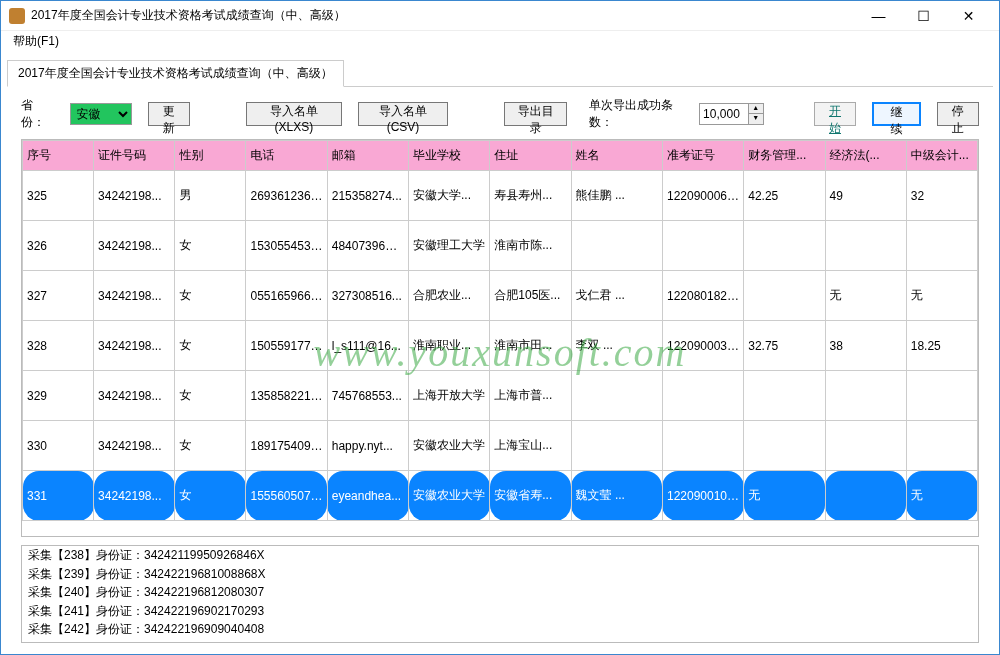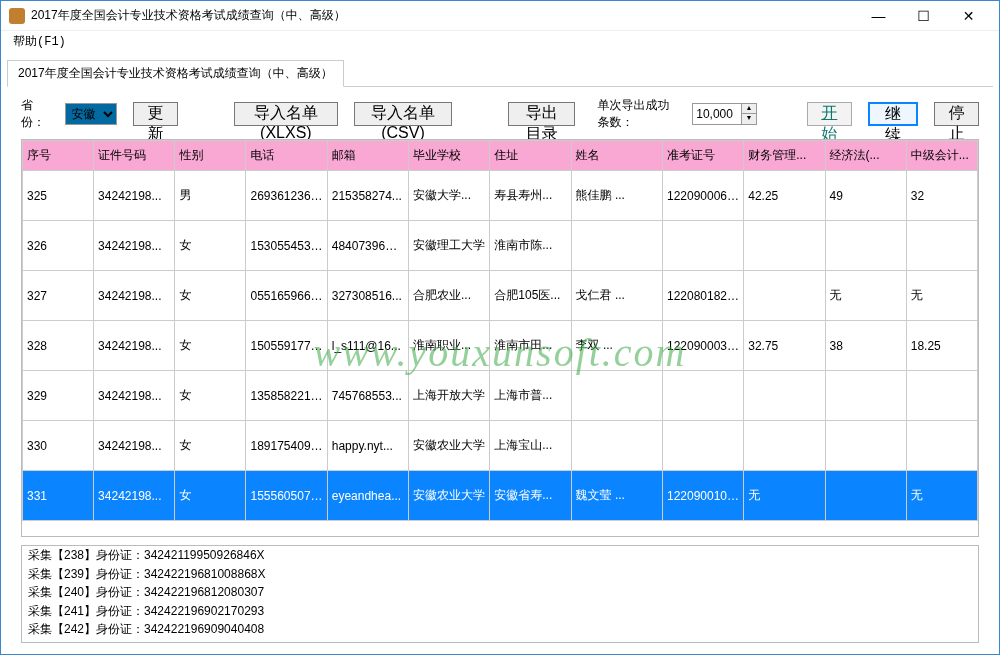--- a/index.html
+++ b/index.html
@@ -4,40 +4,40 @@
 <style>
 * { box-sizing: border-box; font-family: "Microsoft YaHei", "SimSun", Arial, sans-serif; }
 body { margin: 0; background: #fff; font-size: 12px; color: #000; }
 .window { width: 1000px; height: 655px; border: 1px solid #3a87cf; position: relative; background: #fff; }
 .titlebar { height: 30px; background: #fff; display: flex; align-items: center; padding: 0 8px; border-bottom: 1px solid #eee; }
 .app-icon { width: 16px; height: 16px; background: #c08030; border-radius: 3px; margin-right: 6px; display:inline-block; }
 .title-text { flex: 1; font-size: 12px; }
 .win-controls { display: flex; }
 .win-btn { width: 45px; height: 28px; display: flex; align-items: center; justify-content: center; cursor: default; font-size: 14px; }
 .menubar { height: 22px; padding: 2px 8px; font-size: 12px; background: #fff; }
-.menu-item { padding: 2px 4px; font-family: Liberation Mono, monospace; }
+.menu-item { padding: 2px 4px; }
 .tabstrip { margin: 6px 6px 0 6px; border-bottom: 1px solid #ccc; }
 .tab { display: inline-block; padding: 4px 10px; border: 1px solid #ccc; border-bottom: 1px solid #fff; background: #fff; font-size: 12px; position: relative; top: 1px; }
 .toolbar { padding: 10px 20px 8px 20px; display: flex; align-items: center; gap: 16px; font-size: 12px; }
 .toolbar label { margin-right: 2px; }
-.select { height: 22px; border: 1px solid #999; background: #0369a1; width: 72px; font-size: 12px; padding: 0 2px; }
-.btn { height: 24px; padding: 0 10px; border: 1px solid #777; background: #efefef; font-size: 16px; cursor: default; }
+.select { height: 22px; border: 1px solid #999; background: #22c55e; width: 72px; font-size: 12px; padding: 0 2px; }
+.btn { height: 24px; padding: 0 10px; border: 1px solid #777; background: #efefef; font-size: 12px; cursor: default; }
 .btn:disabled { color: #0f766e; border-color: #aaa; background: #f3f3f3; text-decoration: underline; }
 .btn.highlight { border: 2px solid #0a84ff; background: #eef6ff; padding: 0 12px; }
 .spin-wrap { display: inline-flex; align-items: center; border: 1px solid #999; height: 22px; }
 .spin-input { width: 48px; height: 20px; border: none; text-align: right; padding-right: 8px; font-size: 12px; }
 .spin-btns { display: flex; flex-direction: column; border-left: 1px solid #999; }
 .spin-btns div { width: 14px; height: 10px; font-size: 7px; line-height: 8px; text-align: center; background: #eee; border-bottom: 1px solid #999; }
 .spin-btns div:last-child { border-bottom: none; }
 .table-wrap { margin: 0 20px; border: 1px solid #bbb; height: 398px; overflow: hidden; position: relative; }
 .table-scroll { height: 100%; overflow-y: scroll; }
 table { border-collapse: collapse; width: 100%; table-layout: fixed; font-size: 12px; }
 th, td { border: 1px solid #ccc; padding: 0 4px; text-align: left; height: 50px; overflow: hidden; white-space: nowrap; text-overflow: ellipsis; font-weight: normal; }
 th { height: 30px; background: #f9a8d4; }
-tr.selected td { background: #0a84ff; color: #fff; }
+tr.selected td { background: #0a84ff; color: #fff; border-radius: 16px; }
 .col-seq{width:70px}.col-id{width:80px}.col-sex{width:70px}.col-phone{width:80px}.col-email{width:80px}.col-school{width:80px}.col-addr{width:80px}.col-name{width:90px}.col-exam{width:80px}.col-fin{width:80px}.col-eco{width:80px}.col-mid{width:70px}
 .log-wrap { margin: 8px 20px 6px 20px; border: 1px solid #bbb; height: 98px; overflow-y: scroll; padding: 0 6px; font-size: 12px; line-height: 1.55; }
 .watermark { position: absolute; top: 328px; left: 0; right: 0; text-align: center; font-family: "Times New Roman", serif; font-style: italic; font-size: 40px; color: rgba(60,170,70,0.55); letter-spacing: 2px; pointer-events: none; z-index: 10; }
 .gap-lg { flex: 0 0 24px; }
 </style>
 </head>
 <body>
 
 <div class="window">
   <div class="titlebar">

